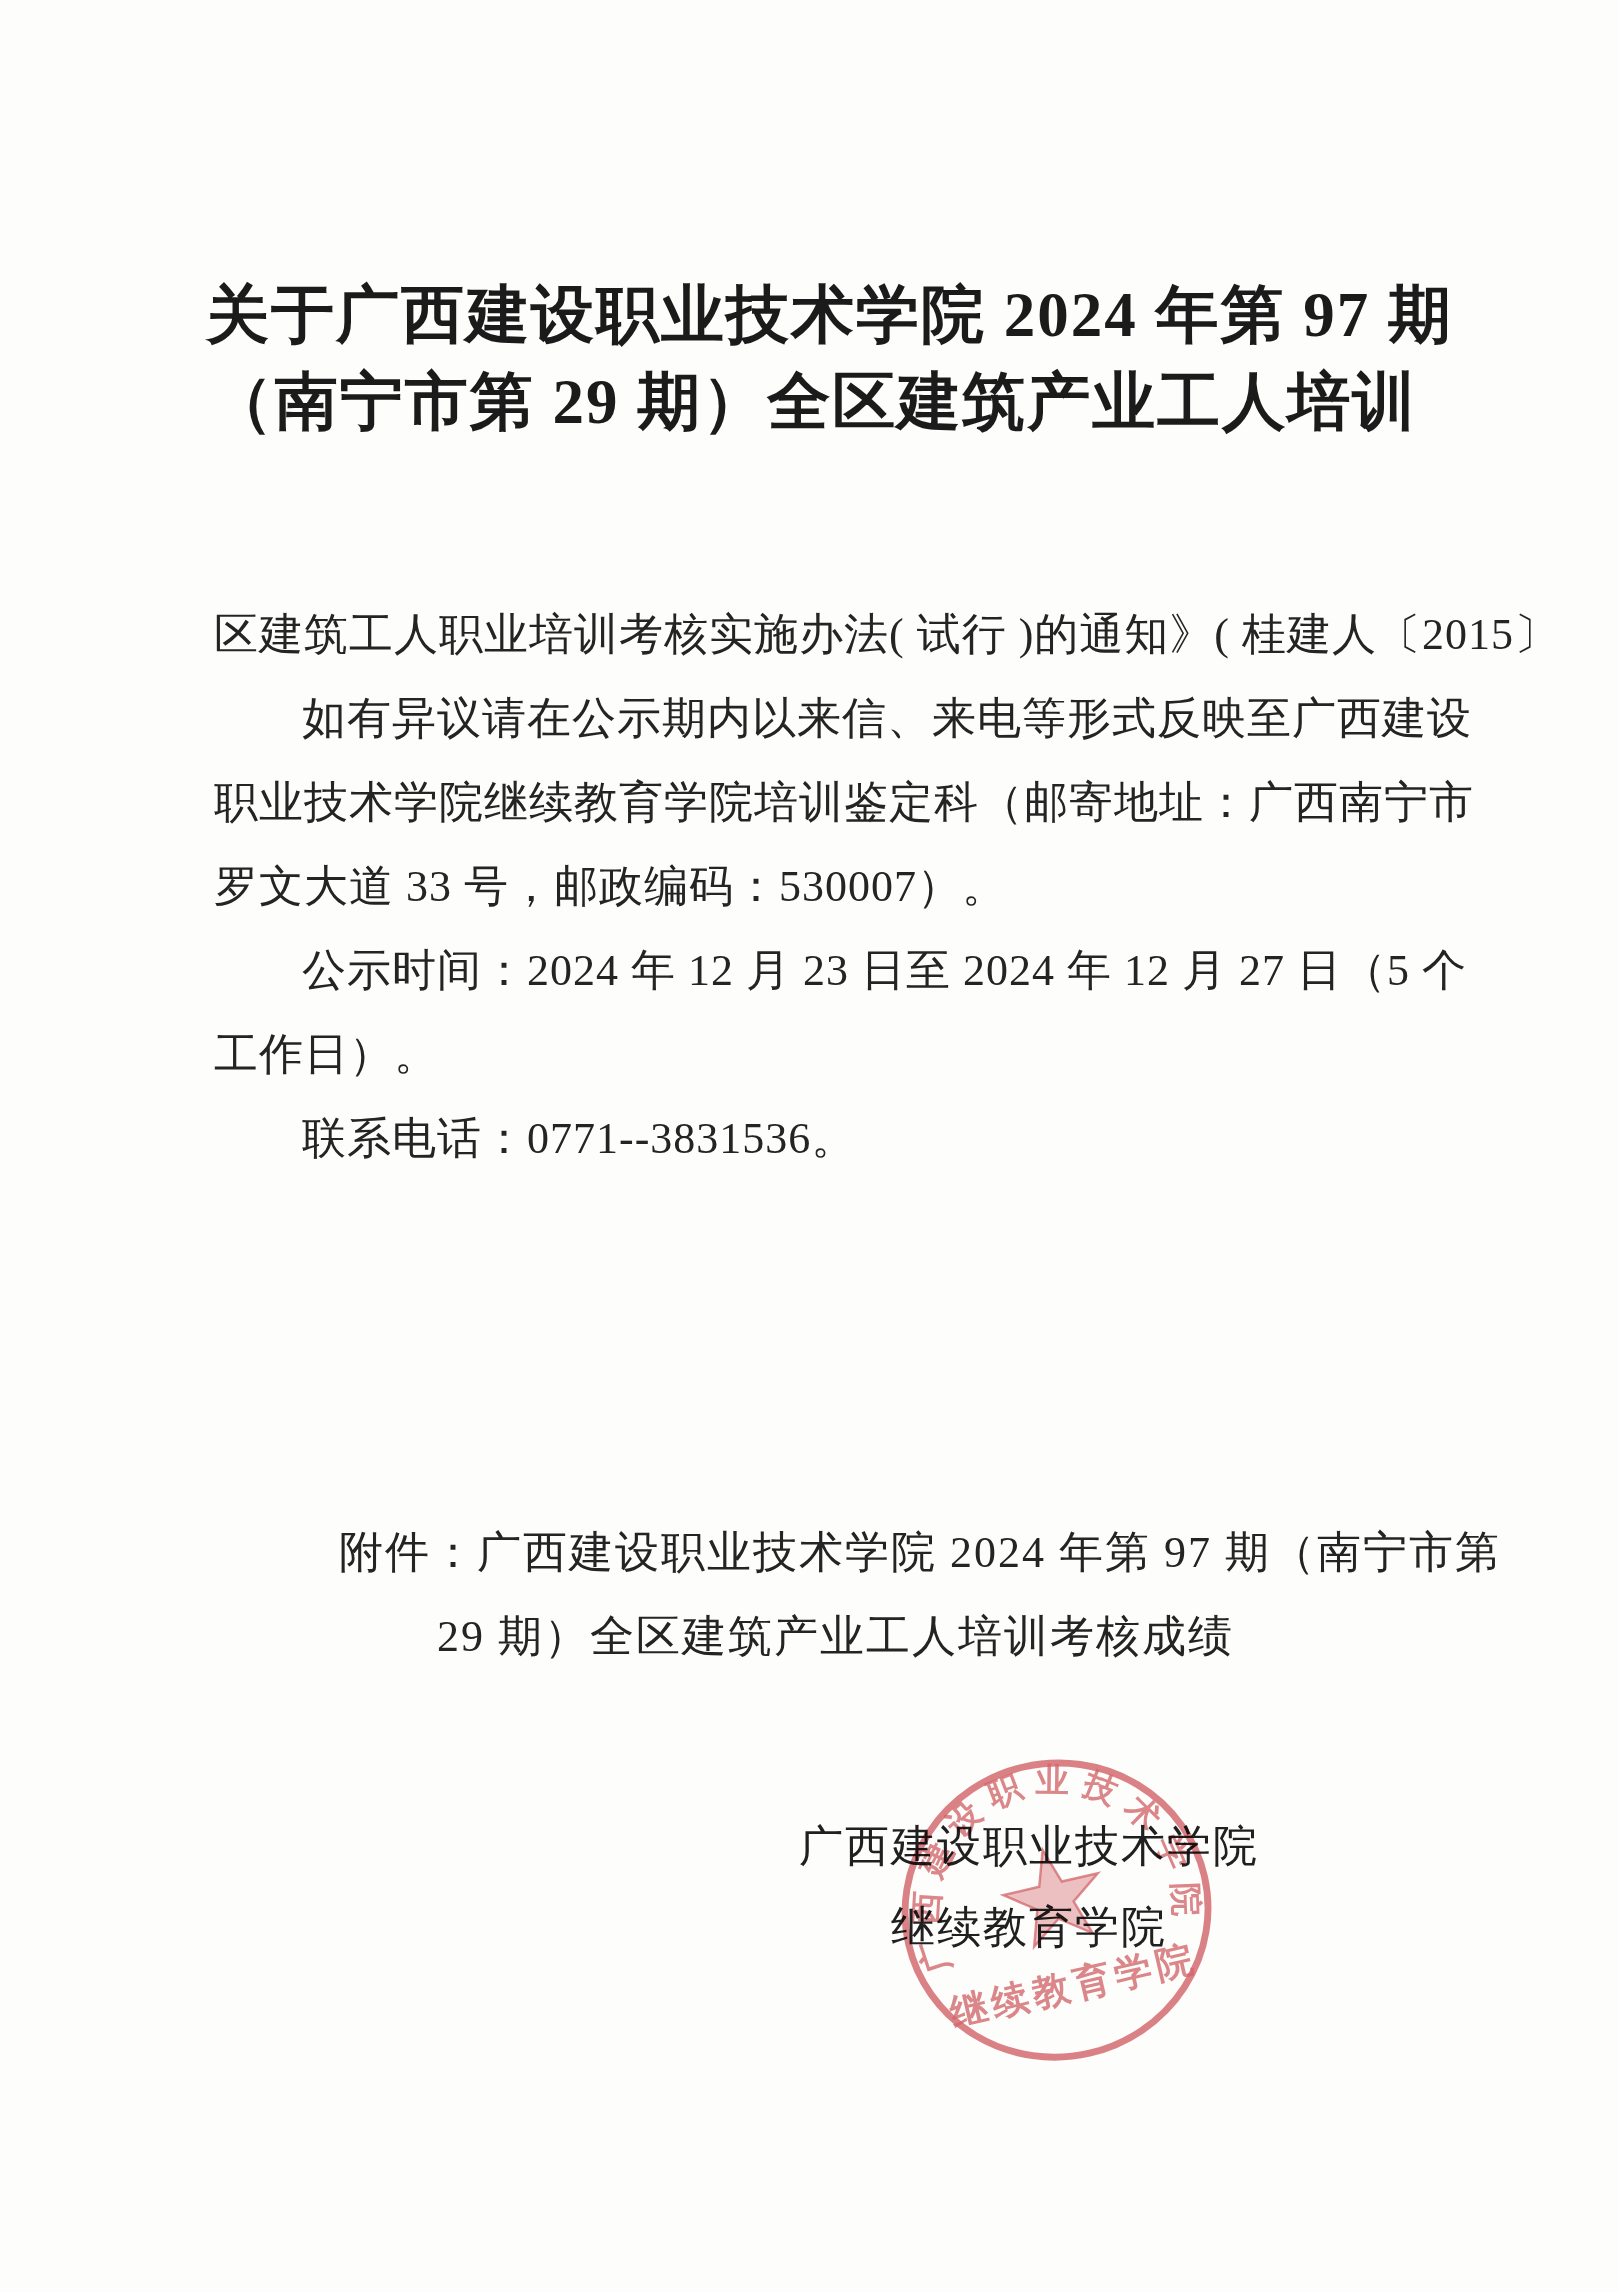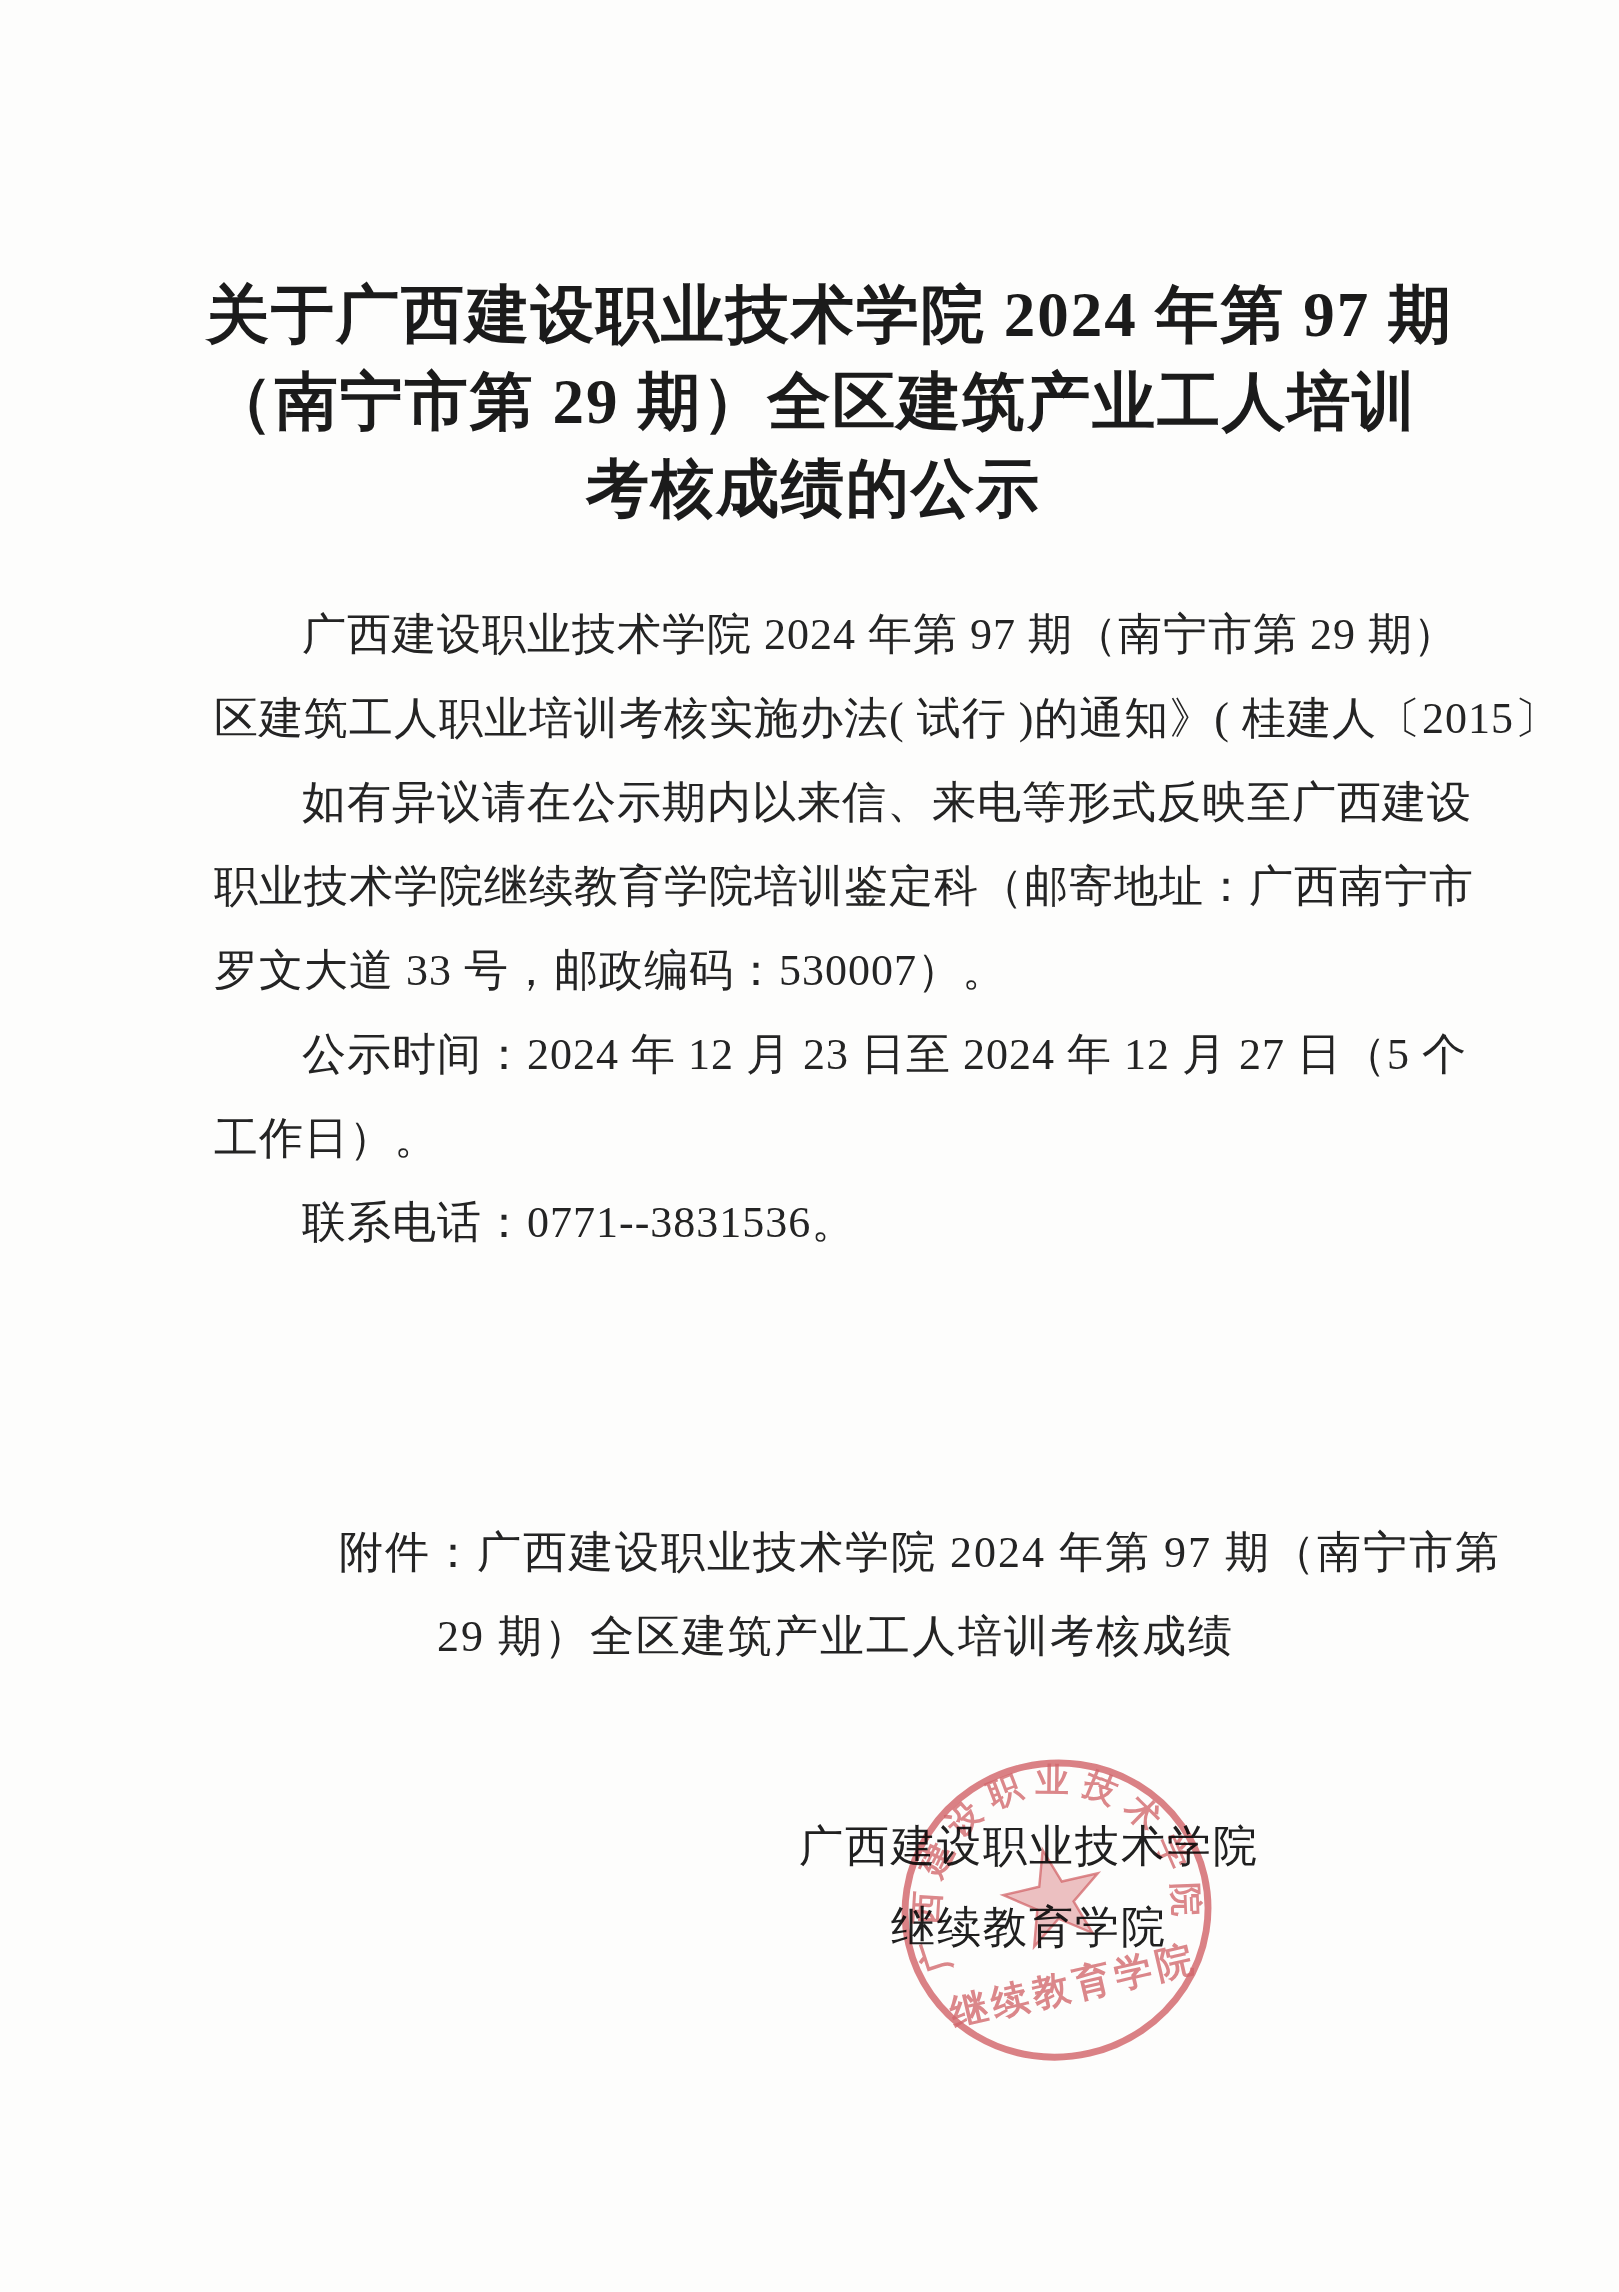--- a/index.html
+++ b/index.html
@@ -66,26 +66,24 @@
   }
 </style>
 </head>
 <body>
 
 <div class="page">
 
   <div class="title-block">
     <div class="title-line">关于广西建设职业技术学院 2024 年第 97 期</div>
     <div class="title-line">（南宁市第 29 期）全区建筑产业工人培训</div>
-    <div class="title-line">考核成绩的公示</div>
   </div>
 
   <div class="body-block">
     <div>
-      <div class="body-line indent">广西建设职业技术学院 2024 年第 97 期（南宁市第 29 期）</div>
       <div class="body-line">区建筑工人职业培训考核实施办法( 试行 )的通知》( 桂建人〔2015〕</div>
     </div>
     <div>
       <div class="body-line indent">如有异议请在公示期内以来信、来电等形式反映至广西建设</div>
       <div class="body-line">职业技术学院继续教育学院培训鉴定科（邮寄地址：广西南宁市</div>
       <div class="body-line end">罗文大道 33 号，邮政编码：530007）。</div>
     </div>
     <div>
       <div class="body-line indent">公示时间：2024 年 12 月 23 日至 2024 年 12 月 27 日（5 个</div>
       <div class="body-line end">工作日）。</div>

